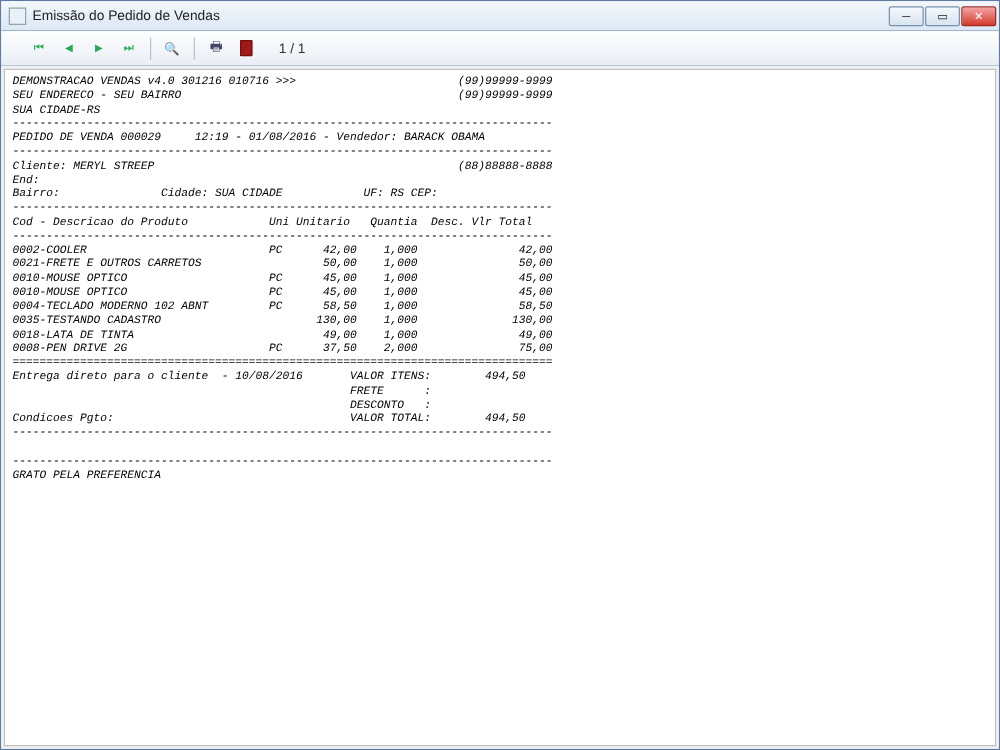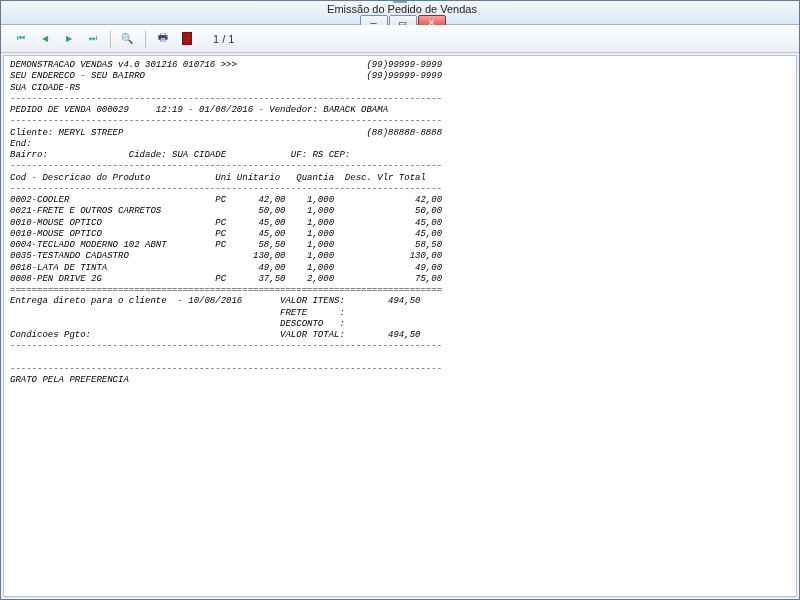--- a/index.html
+++ b/index.html
@@ -21,21 +21,20 @@
   }
   .titlebar {
     height: 24px;
     background: linear-gradient(#f3f7fb, #dde8f5);
     border-bottom: 1px solid #a0b4cc;
     display: flex;
     align-items: center;
     padding: 0 2px 0 6px;
     font-size: 11px;
     color: #222;
-    flex-direction: column;
   }
   .title-icon {
     width: 14px; height: 14px;
     background: #e8f0f8;
     border: 1px solid #8aa;
     margin-right: 5px;
   }
   .titlebar .title { flex: 1; }
   .win-btns { display: flex; gap: 0; }
   .win-btn {
@@ -52,21 +51,21 @@
     background: linear-gradient(#f5a3a3,#d43c2e);
     color: #fff;
     border-color: #9c2c22;
   }
   .toolbar {
     height: 28px;
     background: linear-gradient(#fdfefe,#e9eef5);
     border-bottom: 1px solid #b8c4d4;
     display: flex;
     align-items: center;
-    padding: 0 10px;
+    padding: 0 20px;
     gap: 4px;
     font-size: 11px;
   }
   .tool-btn {
     width: 20px; height: 20px;
     border: 1px solid transparent;
     display: flex; align-items:center; justify-content:center;
     cursor: pointer;
     border-radius: 2px;
   }

